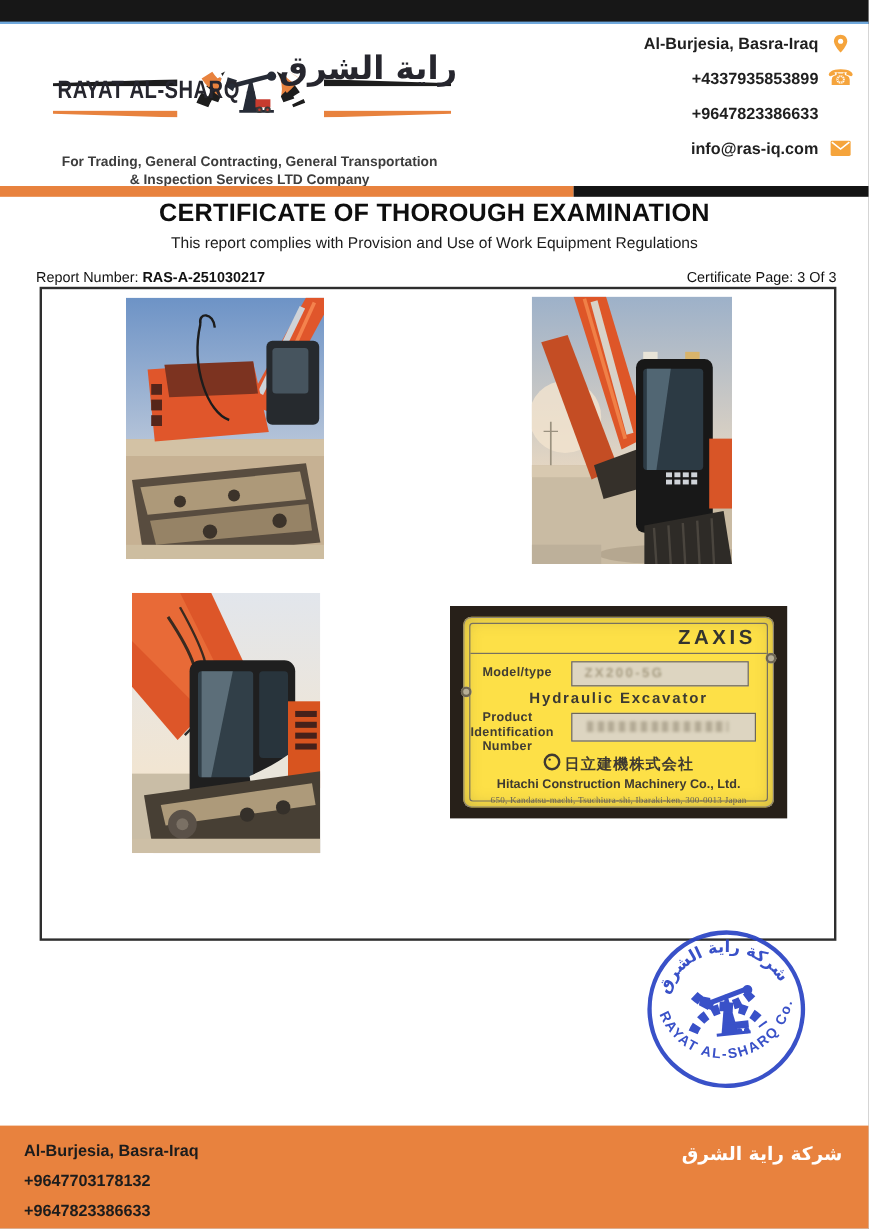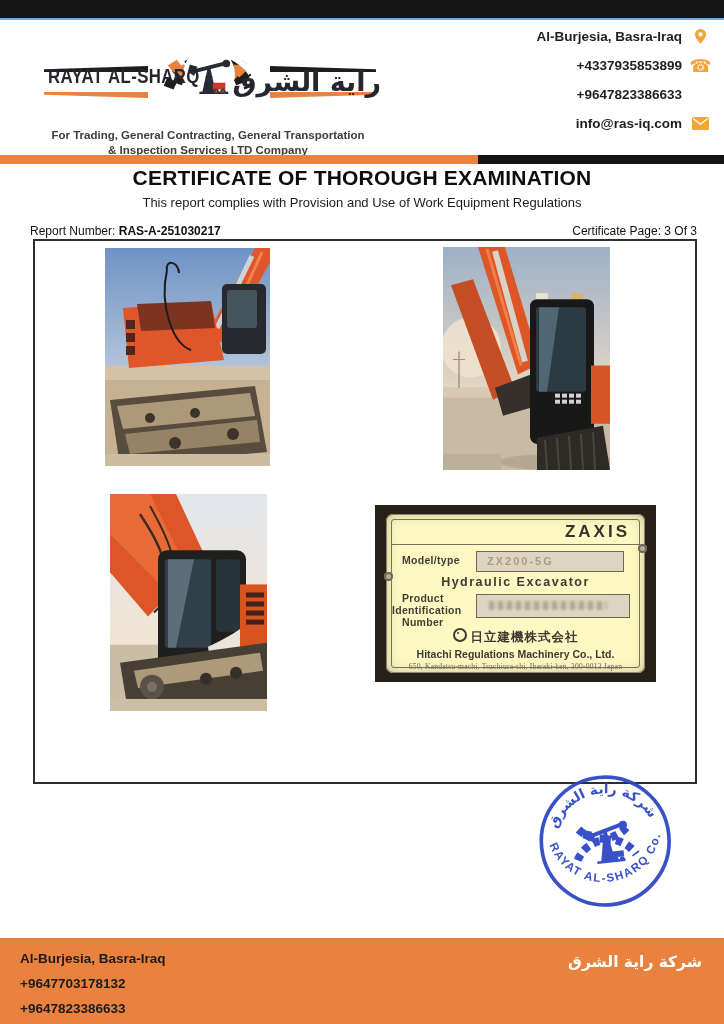--- a/index.html
+++ b/index.html
@@ -15,21 +15,21 @@
   
   .logo-wrap { left:38px; top:26px; width:345px; height:100px; }
   .swoosh { position:absolute; height:6px; }
   .sw-bl { left:6px;  top:40px; width:104px; background:#1d1d1d; clip-path:polygon(0 55%,100% 0,100% 100%,0 100%); }
   .sw-br { left:232px; top:40px; width:106px; background:#1d1d1d; clip-path:polygon(0 0,100% 55%,100% 100%,0 100%); }
   .sw-ol { left:6px;  top:66px; width:104px; background:#E8823E; clip-path:polygon(0 0,100% 0,100% 100%,0 45%); }
   .sw-or { left:232px; top:66px; width:106px; background:#E8823E; clip-path:polygon(0 0,100% 0,100% 45%,0 100%); }
   .logo-svg { position:absolute; left:106px; top:0; width:130px; height:100px; }
   .logo-en { position:absolute; left:10px; top:38px; font-size:21px; font-weight:700; color:#26262e;
              transform:scaleX(.8); transform-origin:left center; white-space:nowrap; letter-spacing:.5px;}
-  .logo-ar { position:absolute; right:2px; top:40px; font-size:27px; font-weight:700; color:#26262e;
+  .logo-ar { position:absolute; right:2px; top:16px; font-size:27px; font-weight:700; color:#26262e;
              font-family:"DejaVu Sans", sans-serif; }
   .tagline { left:8px; top:128px; width:400px; text-align:center; font-size:11.5px; font-weight:700;
              color:#3d3d3d; line-height:15px; }
 
   
   .contact { right:14px; top:22px; width:260px; }
   .c-row { display:flex; align-items:center; justify-content:flex-end; height:29px; gap:9px;
            font-size:13.5px; font-weight:700; color:#1f1f1f; }
   .c-ico { width:19px; display:flex; justify-content:center; align-items:center; }
   .phone-glyph { font-size:18px; color:#F5A43C; line-height:18px; font-family:"DejaVu Sans",sans-serif; }
@@ -50,21 +50,21 @@
   .main-box { left:33px; top:239px; width:660px; height:541px; border:2px solid #2e2e2e; background:#fff; }
 
   .photo { position:absolute; overflow:hidden; }
   .photo svg { display:block; width:100%; height:100%; }
   .photo1 { left:105px; top:248px; width:165px; height:218px; }
   .photo2 { left:443px; top:247px; width:167px; height:223px; }
   .photo3 { left:110px; top:494px; width:157px; height:217px; }
 
   
   .plate-photo { left:375px; top:505px; width:281px; height:177px; background:#272019; }
-  .plate { position:absolute; left:11px; top:9px; right:11px; bottom:9px; background:#fef9c3; border-radius:7px;
+  .plate { position:absolute; left:11px; top:9px; right:11px; bottom:9px; background:#fde047; border-radius:7px;
            box-shadow:inset 0 0 0 1px #8a8272, inset 0 0 14px rgba(90,80,60,.35); }
   .plate-inner { position:absolute; inset:5px; border:1px solid #77715f; border-radius:3px; }
   .zaxis { position:absolute; right:9px; top:2px; font-size:17px; font-weight:700; letter-spacing:3px; color:#34342f; }
   .zaxis-rule { position:absolute; left:0; right:0; top:24px; border-bottom:1px solid #77715f; }
   .np-label { position:absolute; font-size:10.5px; color:#413d33; font-weight:700; letter-spacing:.3px; }
   .np-box { position:absolute; border:1px solid #6e6857; background:#ddd5c1; }
   .np-model-box { left:84px; top:31px; width:146px; height:19px; }
   .np-model-val { position:absolute; left:10px; top:3px; font-size:11px; letter-spacing:2px; color:#a79d83;
                   filter:blur(.7px); font-weight:700; }
   .np-type { position:absolute; left:0; right:0; top:55px; text-align:center; font-size:12.5px; font-weight:700;
@@ -320,21 +320,21 @@
         </div>
         <div class="np-type">Hydraulic Excavator</div>
         <div class="np-label" style="left:10px; top:72px;">Product</div>
         <div class="np-label" style="left:0; top:84px;">Identification</div>
         <div class="np-label" style="left:10px; top:96px;">Number</div>
         <div class="np-box np-pin-box">
           <div class="np-smudge"></div>
         </div>
         <div class="np-maker">
           <div class="np-maker-jp"><span class="np-logo-dot"></span><span>日立建機株式会社</span></div>
-          <div class="np-maker-en">Hitachi Regulations Machinery Co., Ltd.</div>
+          <div class="np-maker-en">Hitachi Construction Machinery Co., Ltd.</div>
           <div class="np-maker-addr">650, Kandatsu-machi, Tsuchiura-shi, Ibaraki-ken, 300-0013 Japan</div>
         </div>
       </div>
       <div class="screw" style="left:-2px; top:58px;"></div>
       <div class="screw" style="right:-2px; top:30px;"></div>
     </div>
   </div>
 
   <div class="abs stamp">
     <svg viewBox="0 0 140 140">

